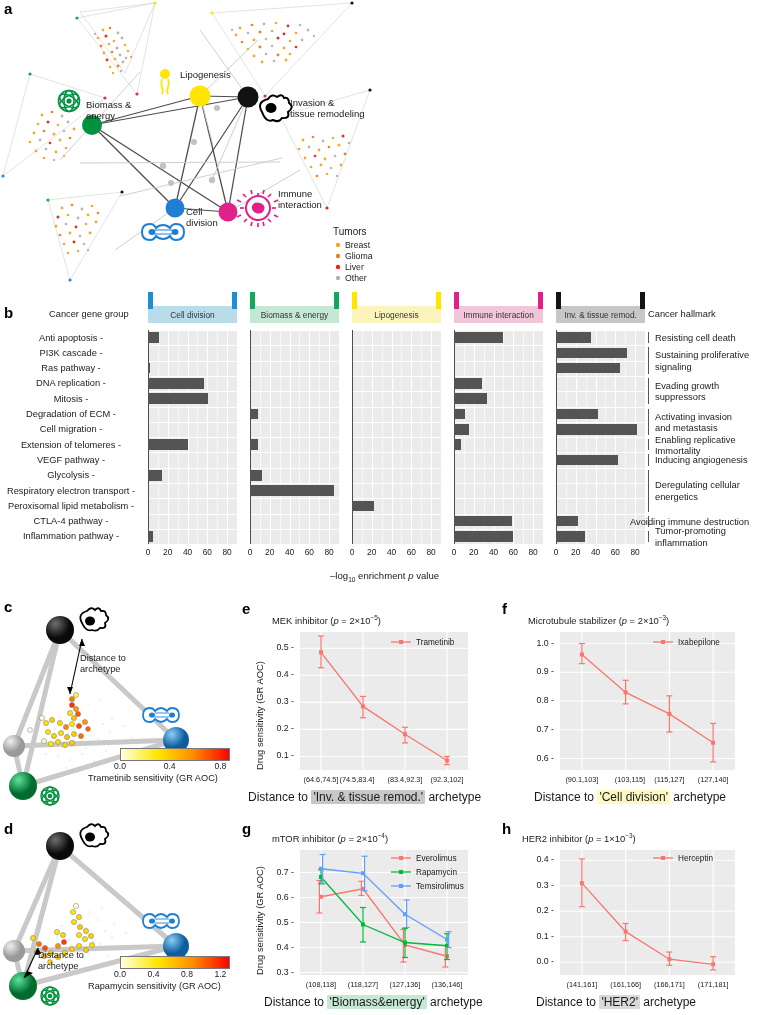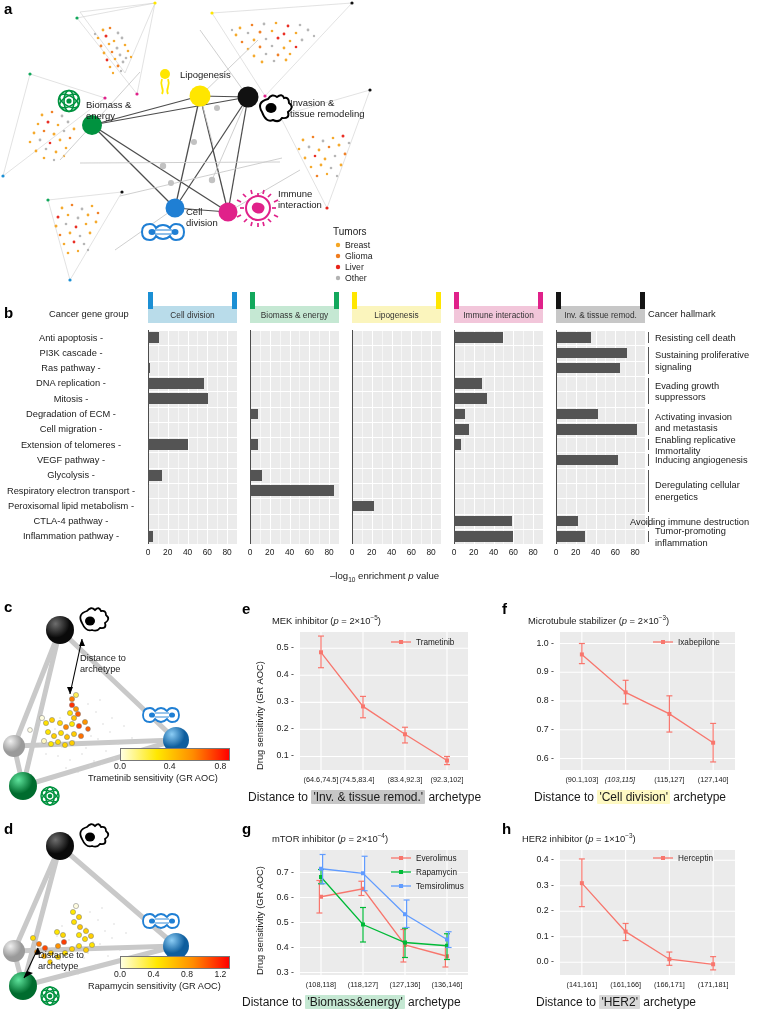--- a/index.html
+++ b/index.html
@@ -1012,21 +1012,21 @@
         <line x1="210.125" x2="216.125" y1="127.42500000000001" y2="127.42500000000001" stroke="#f8766d" stroke-width="1.2"></line>
         <rect x="211.125" y="144.6875" width="4" height="4" fill="#f8766d"></rect>
       </g>
     </svg>
     <div class="sp-ytick" style="left: 24px; top: 156.5px; width: 30px;">0.6  -</div>
     <div class="sp-ytick" style="left: 24px; top: 127.75px; width: 30px;">0.7  -</div>
     <div class="sp-ytick" style="left: 24px; top: 99px; width: 30px;">0.8  -</div>
     <div class="sp-ytick" style="left: 24px; top: 70.25px; width: 30px;">0.9  -</div>
     <div class="sp-ytick" style="left: 24px; top: 41.5px; width: 30px;">1.0  -</div>
     <div class="sp-xtick" style="left: 53.875px; top: 179px; width: 56px;">(90.1,103]</div>
-    <div class="sp-xtick" style="left: 92px; top: 179px; width: 56px; font-style: italic;">(103,115]</div>
+    <div class="sp-xtick" style="left: 102px; top: 179px; width: 56px;">(103,115]</div>
     <div class="sp-xtick" style="left: 141.375px; top: 179px; width: 56px;">(115,127]</div>
     <div class="sp-xtick" style="left: 185.125px; top: 179px; width: 56px;">(127,140]</div>
     <div class="sp-xlab" style="left: 34px; top: 194px;"><span>Distance to </span><span class="hl" style="background: #fef9c3;">'Cell division'</span><span> archetype</span></div>
     <svg width="22" height="10" style="position: absolute; left: 152px; top: 41px;">
       <line x1="1" x2="21" y1="5" y2="5" stroke="#f8766d" stroke-width="1.3"></line>
       <rect x="9" y="3" width="4" height="4" fill="#f8766d"></rect>
     </svg>
     <div class="sp-leg" style="left: 178px; top: 42px;">Ixabepilone</div>
   </div>
 <div class="sp" id="sp-g" style="left:240px;top:818px;width:260px;height:197px;">
@@ -1104,21 +1104,21 @@
     <div class="sp-ytick" style="left: 24px; top: 148.5px; width: 30px;">0.3  -</div>
     <div class="sp-ytick" style="left: 24px; top: 123.5px; width: 30px;">0.4  -</div>
     <div class="sp-ytick" style="left: 24px; top: 98.5px; width: 30px;">0.5  -</div>
     <div class="sp-ytick" style="left: 24px; top: 73.5px; width: 30px;">0.6  -</div>
     <div class="sp-ytick" style="left: 24px; top: 48.5px; width: 30px;">0.7  -</div>
     <div class="sp-xtick" style="left: 53px; top: 162px; width: 56px;">(108,118]</div>
     <div class="sp-xtick" style="left: 95px; top: 162px; width: 56px;">(118,127]</div>
     <div class="sp-xtick" style="left: 137px; top: 162px; width: 56px;">(127,136]</div>
     <div class="sp-xtick" style="left: 179px; top: 162px; width: 56px;">(136,146]</div>
     <div class="sp-ylab" style="left: 14px; top: 157px;">Drug sensitivity (GR AOC)</div>
-    <div class="sp-xlab" style="left: 2px; top: 177px;"><span>Distance to </span><span class="hl" style="background: rgb(197, 232, 211);">'Biomass&amp;energy'</span><span> archetype</span></div>
+    <div class="sp-xlab" style="left: 24px; top: 177px;"><span>Distance to </span><span class="hl" style="background: rgb(197, 232, 211);">'Biomass&amp;energy'</span><span> archetype</span></div>
     <svg width="22" height="10" style="position: absolute; left: 150px; top: 35px;">
       <line x1="1" x2="21" y1="5" y2="5" stroke="#f8766d" stroke-width="1.3"></line>
       <rect x="9" y="3" width="4" height="4" fill="#f8766d"></rect>
     </svg>
     <div class="sp-leg" style="left: 176px; top: 36px;">Everolimus</div>
     <svg width="22" height="10" style="position: absolute; left: 150px; top: 49px;">
       <line x1="1" x2="21" y1="5" y2="5" stroke="#00ba38" stroke-width="1.3"></line>
       <rect x="9" y="3" width="4" height="4" fill="#00ba38"></rect>
     </svg>
     <div class="sp-leg" style="left: 176px; top: 50px;">Rapamycin</div>

